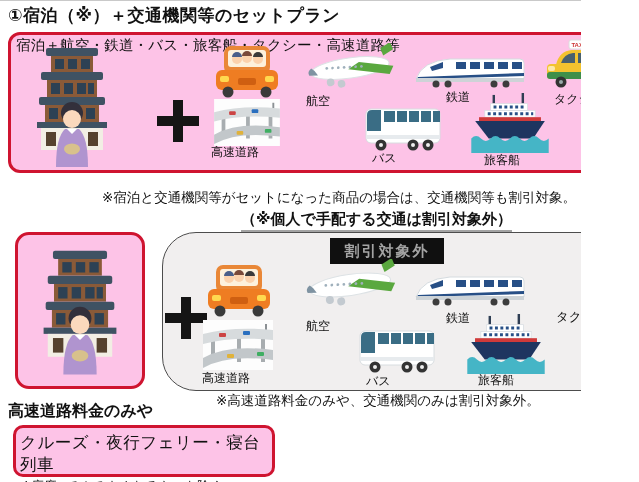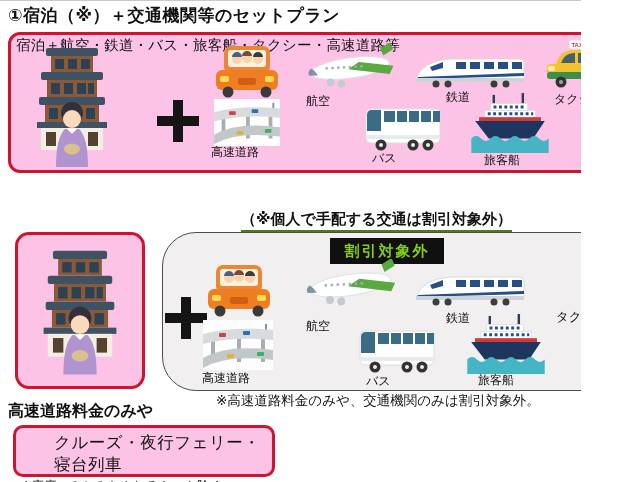--- a/index.html
+++ b/index.html
@@ -9,22 +9,22 @@
     border-top:1px solid #c9c9c9;
   }
   .abs{position:absolute;}
   .h1{font-size:17px;font-weight:bold;letter-spacing:0.5px;}
   .h2{font-size:16px;font-weight:bold;}
   .pinkbox{background:#fdc3e7;border:3px solid #cf1430;border-radius:12px;box-sizing:border-box;}
   .graybox{background:#f1efef;border:1.5px solid #4d4d4d;border-radius:34px;box-sizing:border-box;}
   .caption{font-size:14.5px;letter-spacing:0.2px;}
   .note{font-size:13.5px;line-height:16px;}
   .lbl{font-size:12px;text-align:left;white-space:nowrap;}
-  .underlined{border-bottom:2px solid #4d7c0f;padding-bottom:1px;}
-  .badge{background:#101010;color:#84cc16;font-size:15px;font-weight:bold;text-align:center;line-height:26px;letter-spacing:2px;}
+  .underlined{border-bottom:2px solid #a3a3a3;padding-bottom:1px;}
+  .badge{background:#101010;color:#a3a3a3;font-size:15px;font-weight:bold;text-align:center;line-height:26px;letter-spacing:2px;}
   .big1{font-size:16.5px;letter-spacing:0.5px;}
   .small3{font-size:12.5px;}
   svg{display:block;}
 </style>
 </head>
 <body>
 
 <svg width="0" height="0" style="position:absolute" aria-hidden="true">
   <defs>
     <symbol id="sym-ryokan" viewBox="0 0 100 122">
@@ -211,20 +211,21 @@
   <svg class="abs" style="left:364px;top:103px;" width="78" height="48">
       <use href="#sym-bus"></use>
     </svg>
   <div class="abs lbl" style="left:372px;top:149px;width:60px;">バス</div>
 
   <svg class="abs" style="left:470px;top:92px;" width="80" height="60">
       <use href="#sym-ship"></use>
     </svg>
   <div class="abs lbl" style="left:484px;top:151px;width:60px;">旅客船</div>
 
+  <div class="abs note" style="left:102px;top:189px;">※宿泊と交通機関等がセットになった商品の場合は、交通機関等も割引対象。</div>
 
   <div class="abs underlined" style="left:241px;top:209px;font-size:15px;font-weight:bold;">（※個人で手配する交通は割引対象外）</div>
 
   <div class="abs pinkbox" style="left:15px;top:231px;width:130px;height:157px;border-radius:14px;"></div>
   <svg class="abs" style="left:28px;top:243px;" width="104" height="134">
       <use href="#sym-ryokan"></use>
     </svg>
 
   <div class="abs graybox" style="left:162px;top:231px;width:468px;height:159px;"></div>
   <svg class="abs" style="left:164px;top:295px;" width="44" height="44">
@@ -260,17 +261,17 @@
       <use href="#sym-ship"></use>
     </svg>
   <div class="abs lbl" style="left:478px;top:371px;width:64px;">旅客船</div>
 
   <div class="abs lbl" style="left:556px;top:308px;width:70px;font-size:12.5px;">タクシー</div>
 
   <div class="abs note" style="left:216px;top:392px;">※高速道路料金のみや、交通機関のみは割引対象外。</div>
 
   <div class="abs h2" style="left:8px;top:400px;">高速道路料金のみや</div>
   <div class="abs pinkbox" style="left:13px;top:424px;width:262px;height:52px;border-radius:10px;padding:4px 0 0 0;">
-    <div class="big1" style="padding-left:4px;margin-left:34px;">クルーズ・夜行フェリー・寝台列車</div>
+    <div class="big1" style="padding-left:4px;">クルーズ・夜行フェリー・寝台列車</div>
     <div class="small3" style="padding-left:5px;margin-top:2px;">※座席のみとみなされるものを除く</div>
   </div>
 
 </div>
 
 </body></html>

